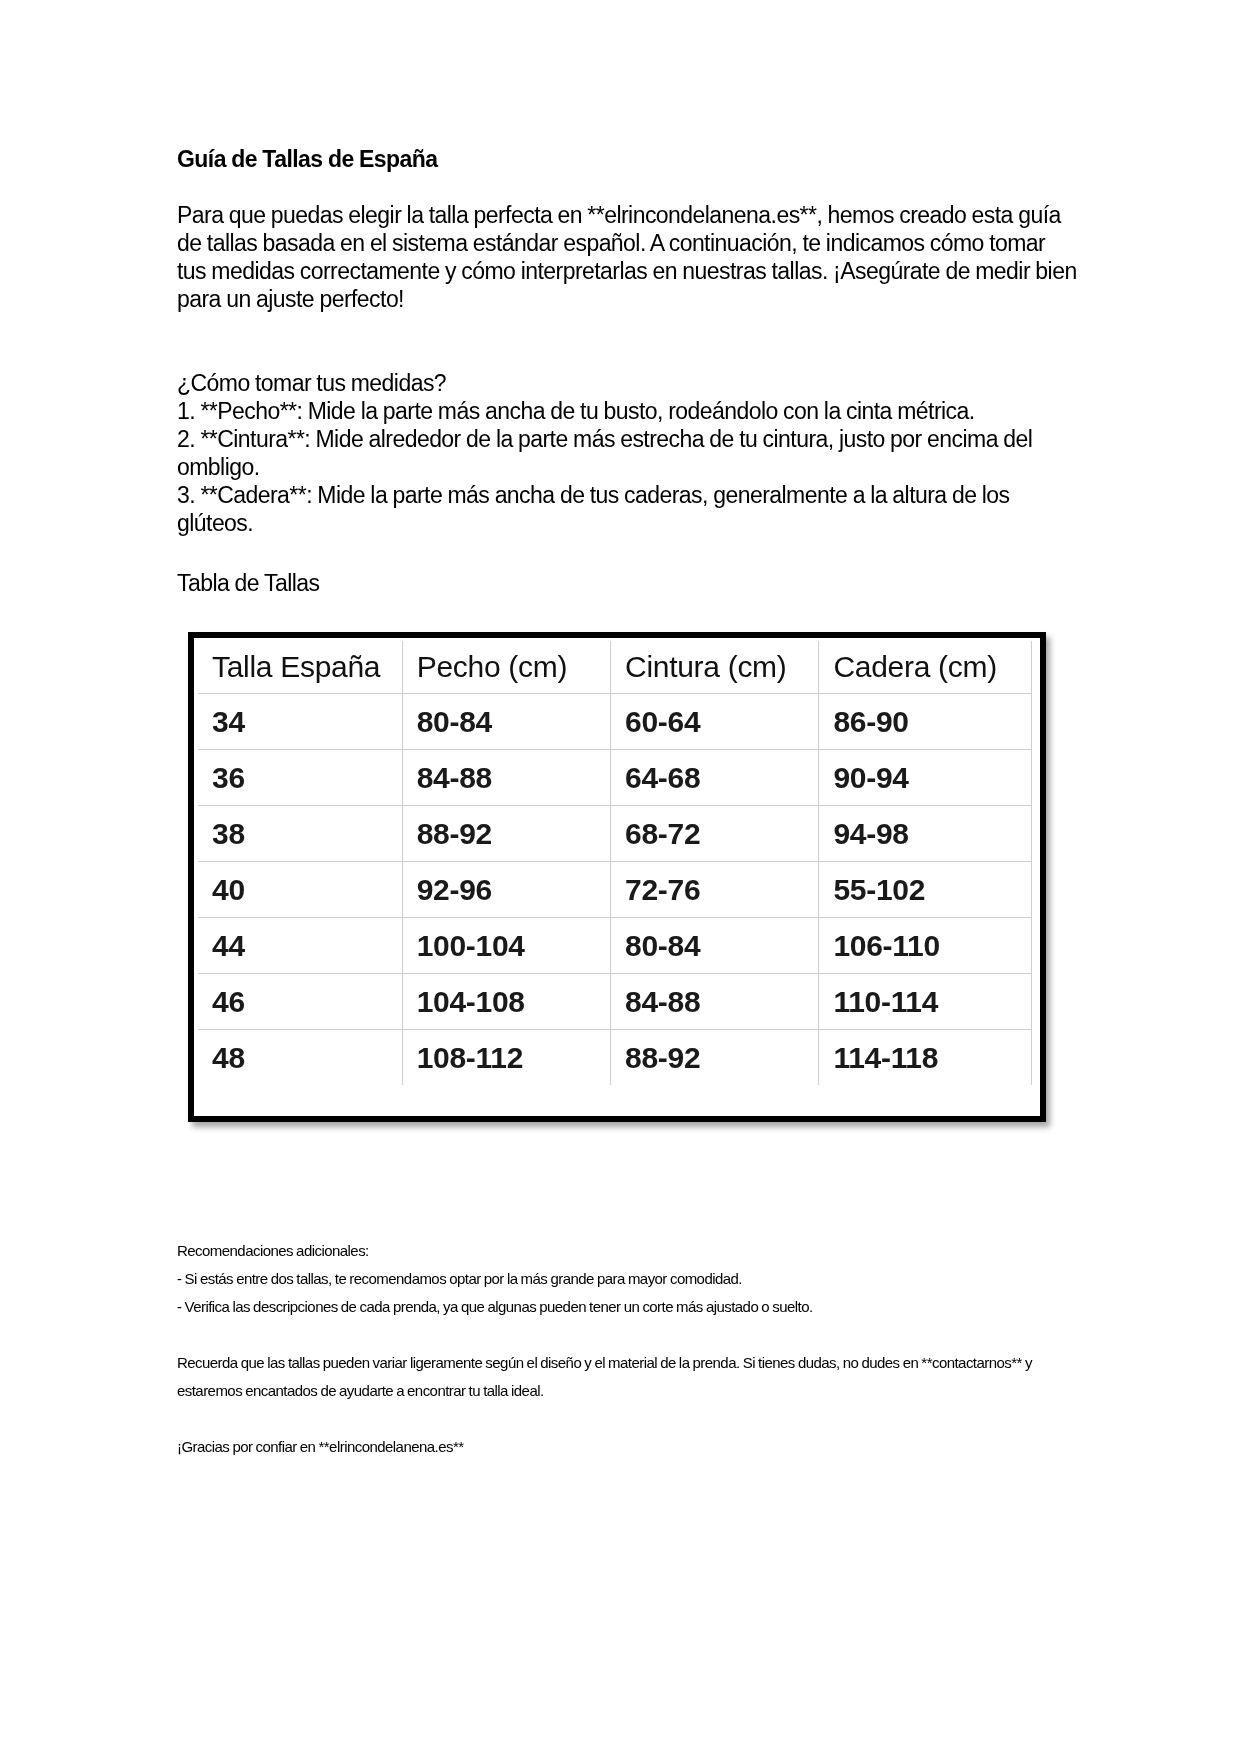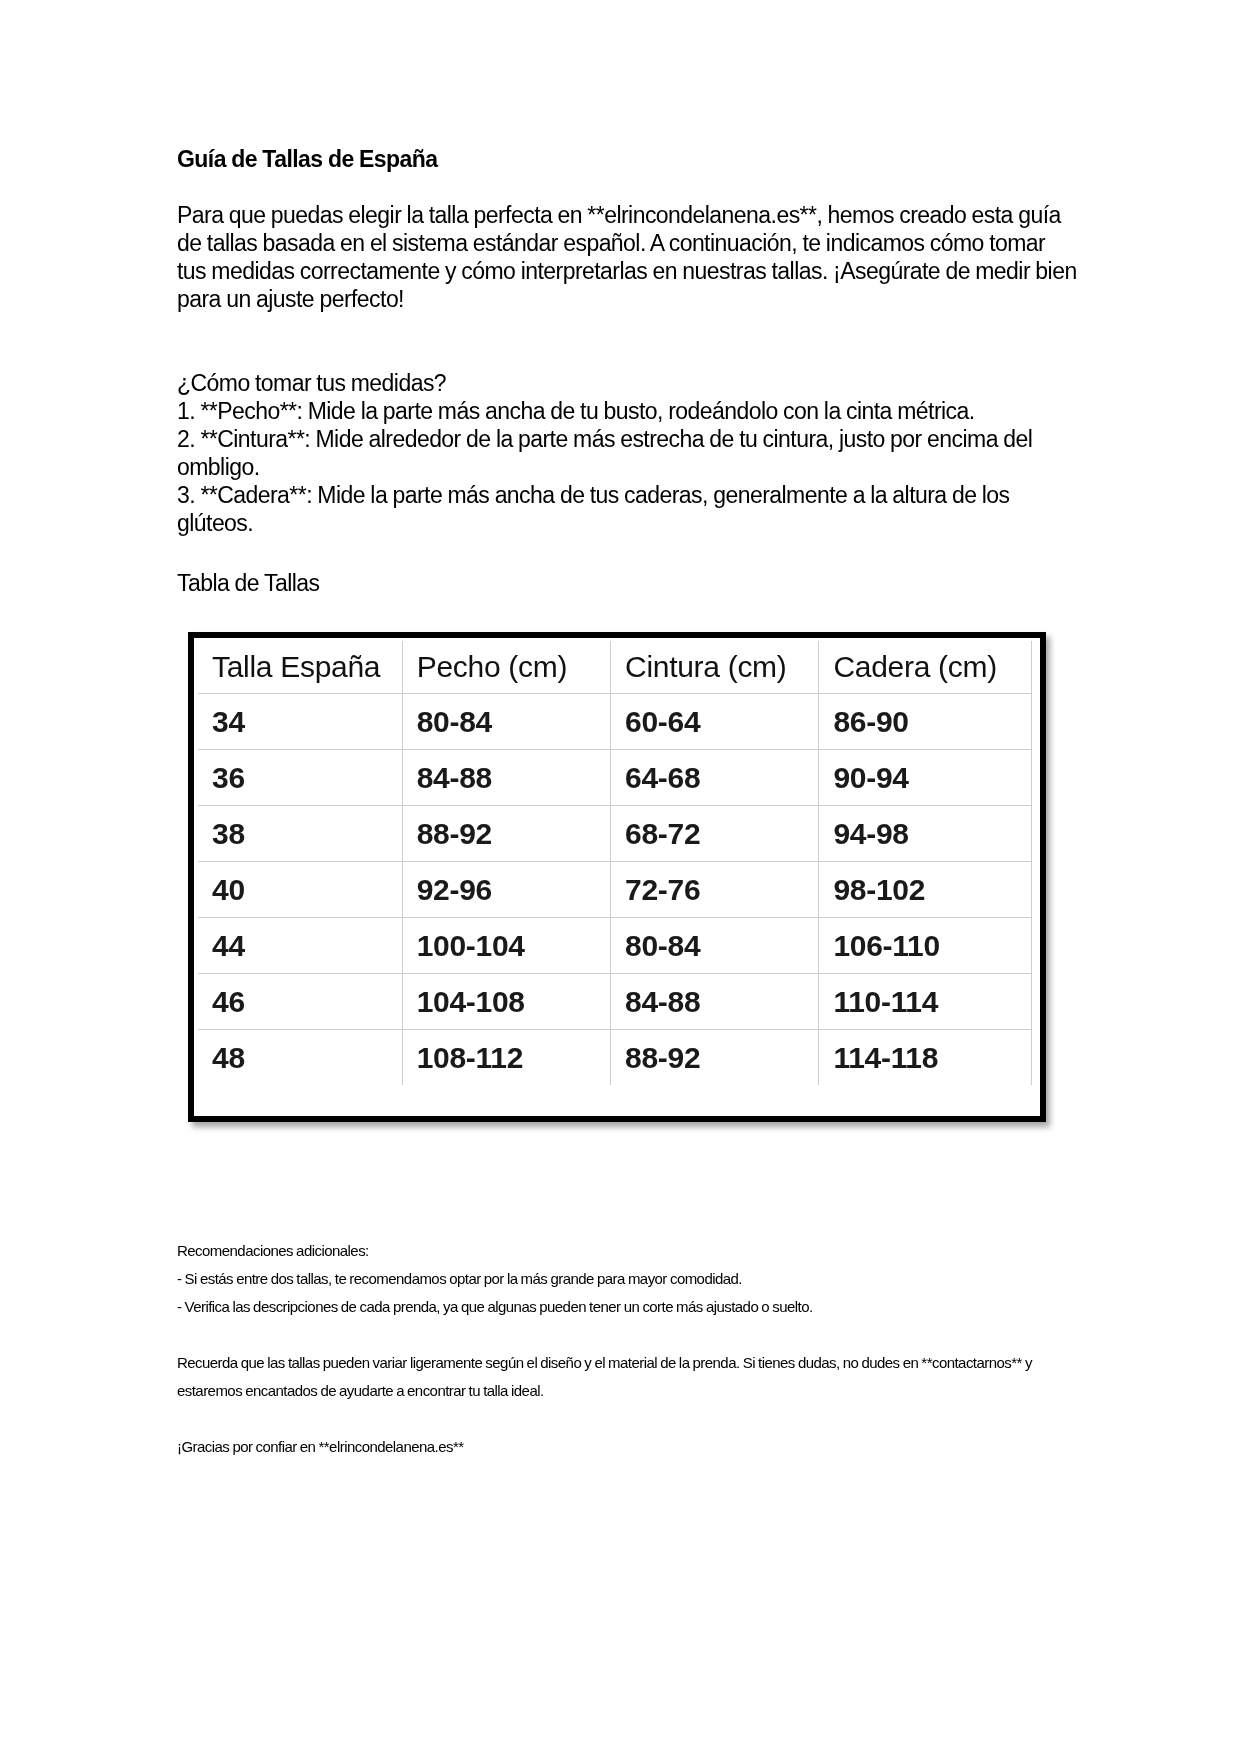--- a/index.html
+++ b/index.html
@@ -126,21 +126,21 @@
       <tr>
         <td>38</td>
         <td>88-92</td>
         <td>68-72</td>
         <td>94-98</td>
       </tr>
       <tr>
         <td>40</td>
         <td>92-96</td>
         <td>72-76</td>
-        <td>98-102</td>
+        <td>55-102</td>
       </tr>
       <tr>
         <td>44</td>
         <td>100-104</td>
         <td>80-84</td>
         <td>106-110</td>
       </tr>
       <tr>
         <td>46</td>
         <td>104-108</td>

